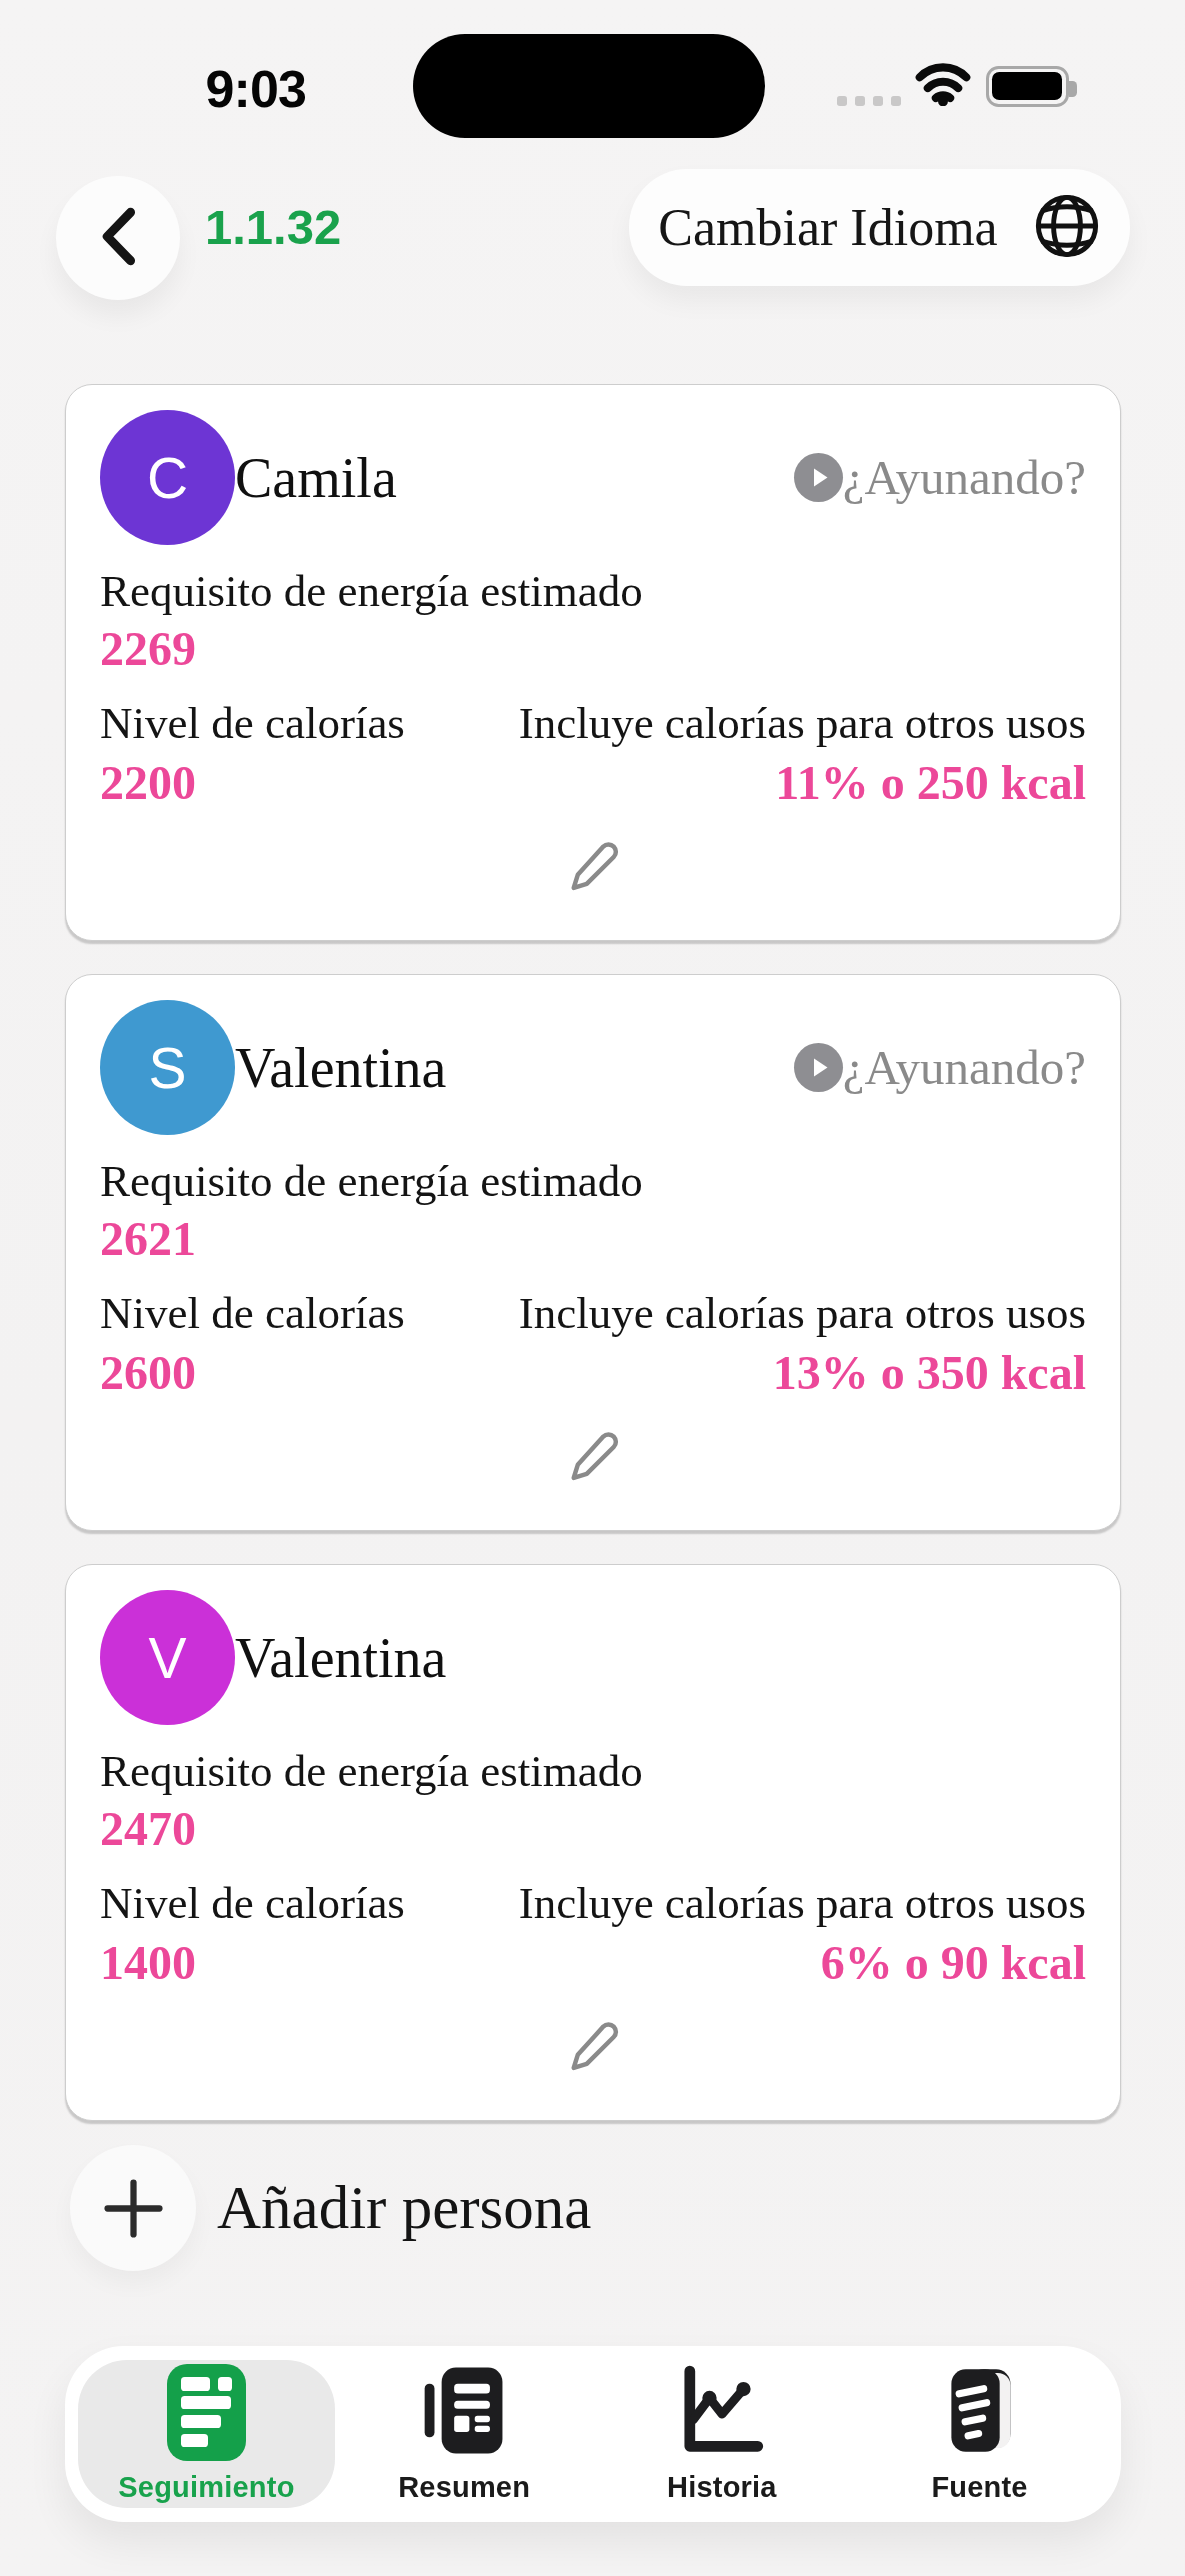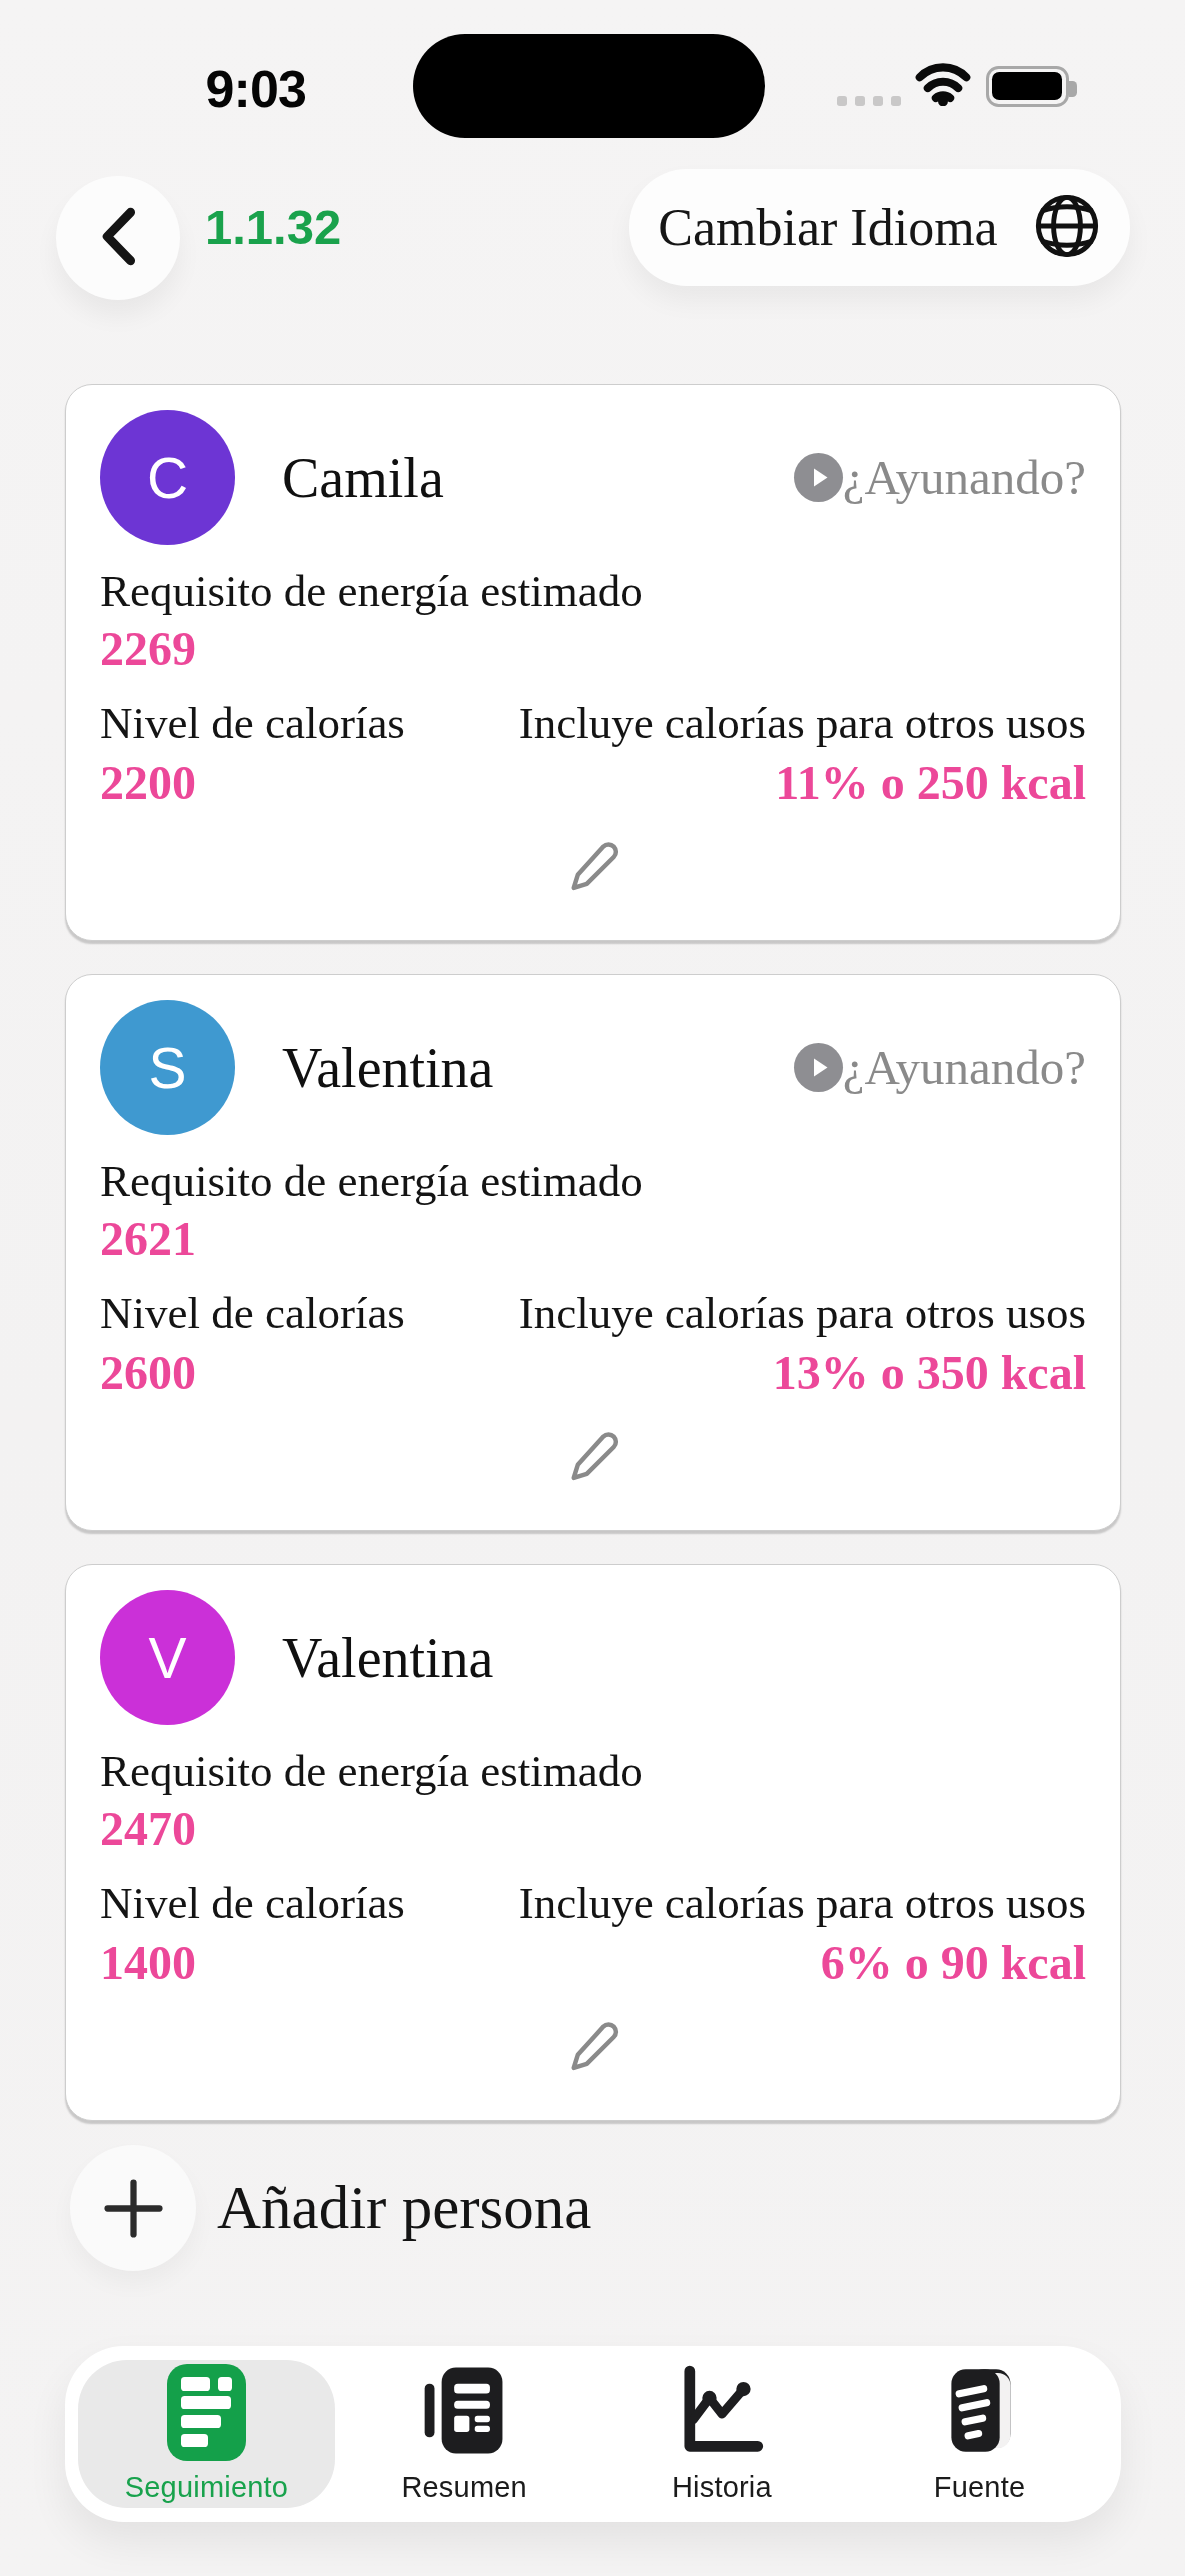--- a/index.html
+++ b/index.html
@@ -34,21 +34,21 @@
   .lang-pill .lbl { font-family:"Liberation Serif", serif; font-size:52px; color:#161616; }
 
   
   .cards { position:absolute; top:384px; left:65px; width:1056px; display:flex; flex-direction:column; gap:33px; }
   .person-card { height:557px; background:#ffffff; border:1.8px solid #cdcdcd; border-radius:27px;
                  box-shadow:0 3.6px 1.8px -0.9px rgba(0,0,0,0.18);
                  padding:25px 34px 16px 34px; font-family:"Liberation Serif", serif; }
   .card-head { display:flex; align-items:center; }
   .avatar { width:135px; height:135px; border-radius:50%; display:flex; align-items:center; justify-content:center;
             color:#fff; font-family:"Liberation Sans", sans-serif; font-size:57px; font-weight:400; flex:0 0 auto; }
-  .p-name { margin-left:47px; font-size:56px; color:#101010; }
+  .p-name { font-size:56px; color:#101010; }
   .fasting { margin-left:auto; display:flex; align-items:center; }
   .play-circ { width:49px; height:49px; border-radius:50%; background:#8e8e92; display:flex; align-items:center; justify-content:center; }
   .fasting .f-lbl { font-size:49px; color:#8a8a8a; }
   .row-label { font-size:45px; color:#141414; margin-top:20px; }
   .big-val { font-size:48px; color:#ec4899; margin-top:3.6px; line-height:1.15;font-weight:bold; }
   .two-col { display:flex; justify-content:space-between; align-items:baseline; margin-top:21.6px; }
   .two-col .row-label { margin-top:0; }
   .two-vals { display:flex; justify-content:space-between; align-items:baseline; margin-top:5.4px; }
   .two-vals .big-val { margin-top:0; }
   .pencil-row { display:flex; justify-content:center; margin-top:29px; }
@@ -60,21 +60,21 @@
               display:flex; align-items:center; justify-content:center; }
   .add-lbl { font-family:"Liberation Serif", serif; font-size:61px; color:#141414; }
 
   
   .tabbar { position:absolute; left:65px; top:2346px; width:1056px; height:176px; background:#ffffff;
             border-radius:59px; box-shadow:0 20px 40px rgba(0,0,0,0.07);
             display:flex; padding:14.4px 12.6px; }
   .tab { flex:1 1 0; display:flex; flex-direction:column; align-items:center; justify-content:center; gap:10.8px;
          border-radius:49px; color:#1b1b1b; }
   .tab.active { background:#e9e9e9; color:#18a24c; }
-  .tab .t-lbl { font-size:29px; font-weight:400; letter-spacing:0.2px; }
+  .tab .t-lbl { font-size:29px; font-weight:700; letter-spacing:0.2px; }
   .tab.active .t-lbl { color:#18a24c; }
   .seg-icon { width:79px; height:97px; background:#14a04a; border-radius:20px; padding:13.5px 14.4px;
               display:flex; flex-direction:column; justify-content:space-between; }
   .seg-icon .r { height:13.5px; border-radius:3.6px; background:#fff; }
   .seg-icon .r1 { display:flex; justify-content:space-between; background:none; }
   .seg-icon .r1 b { display:block; height:13.5px; width:29px; border-radius:3.6px; background:#fff; }
   .seg-icon .r1 i { display:block; height:13.5px; width:13.5px; border-radius:3.6px; background:#fff; }
 </style>
 </head>
 <body>

